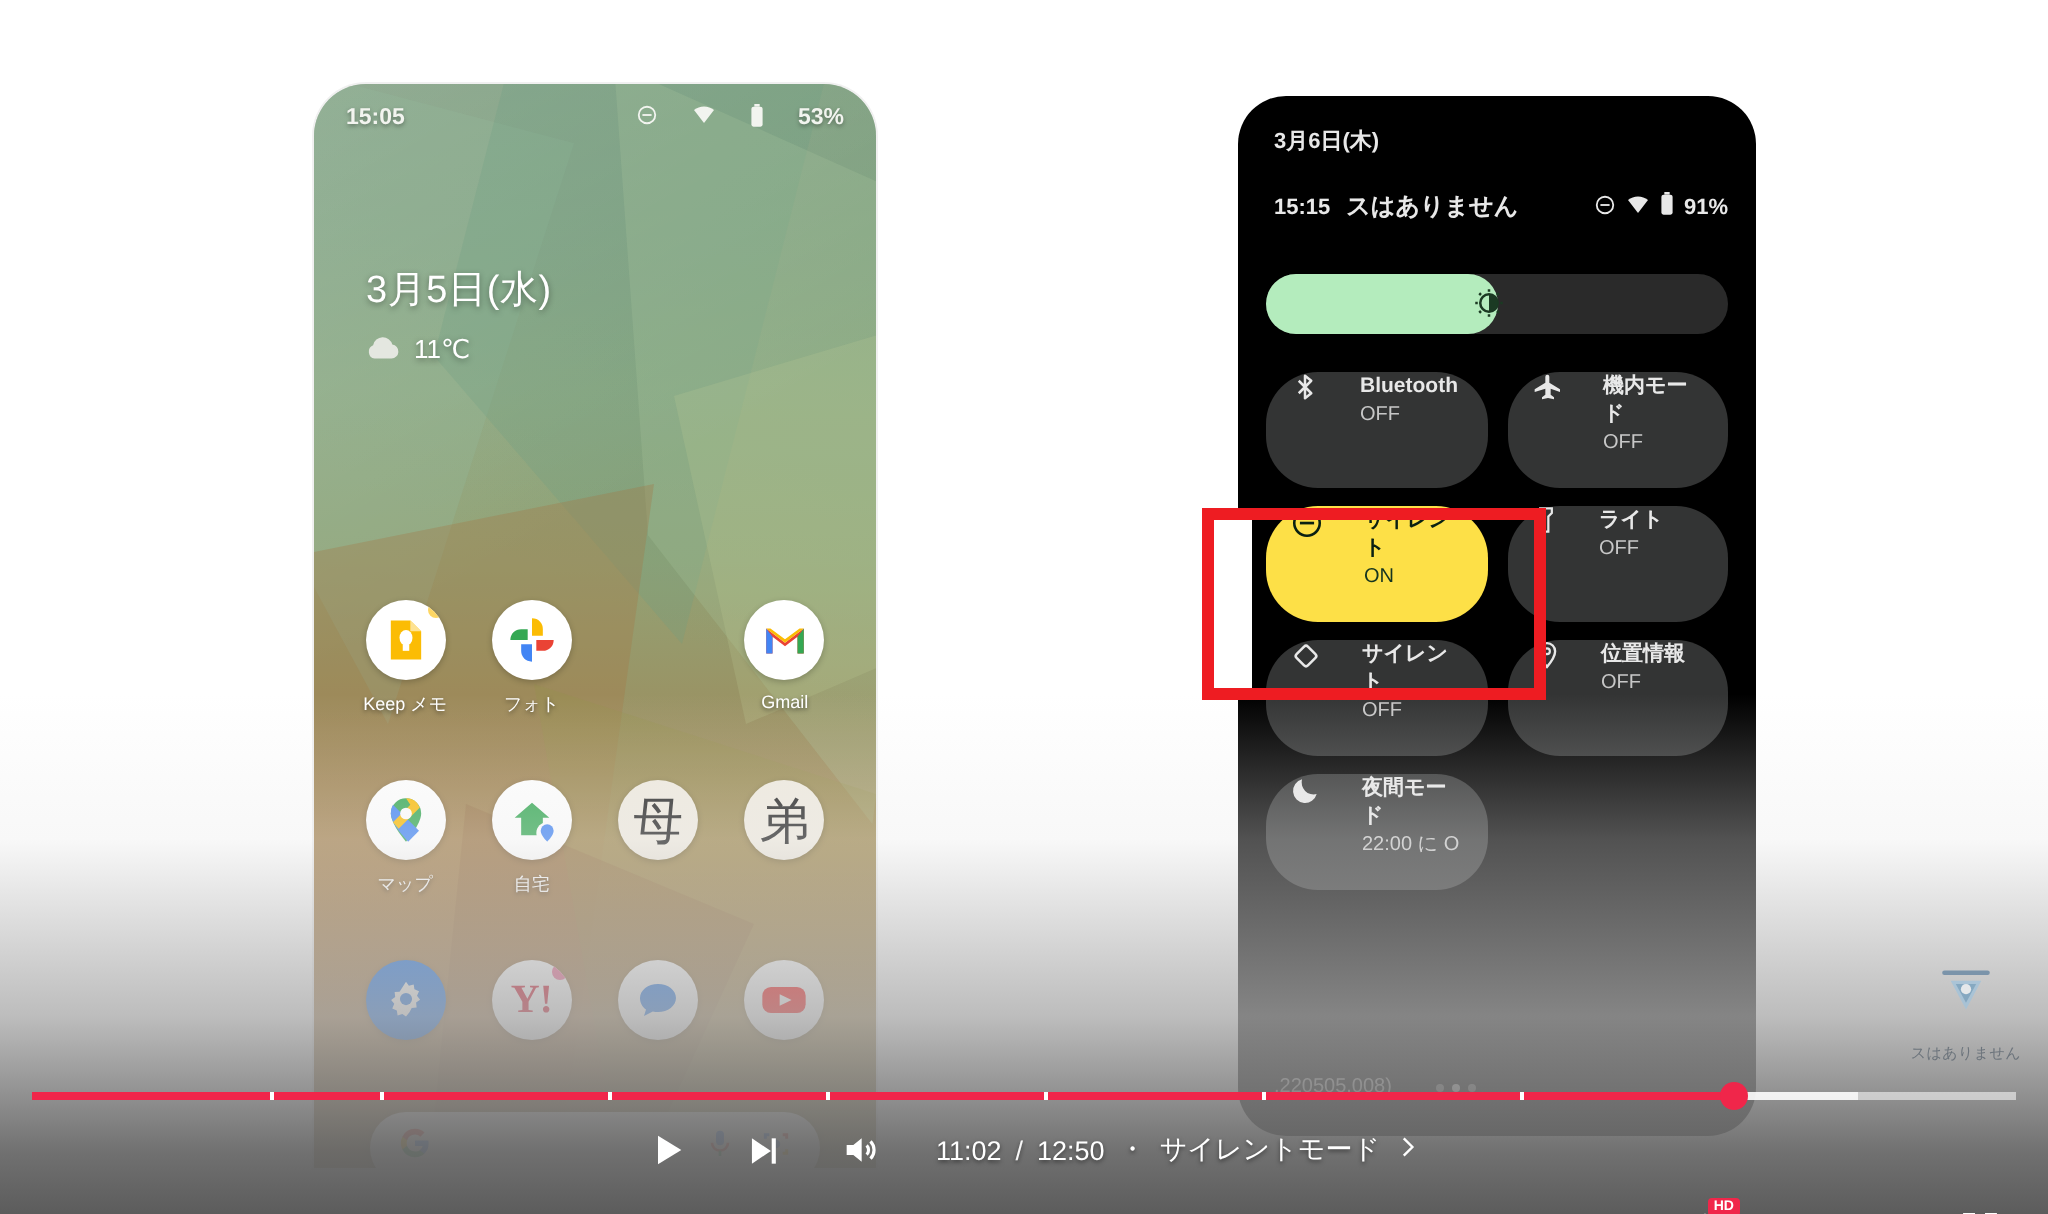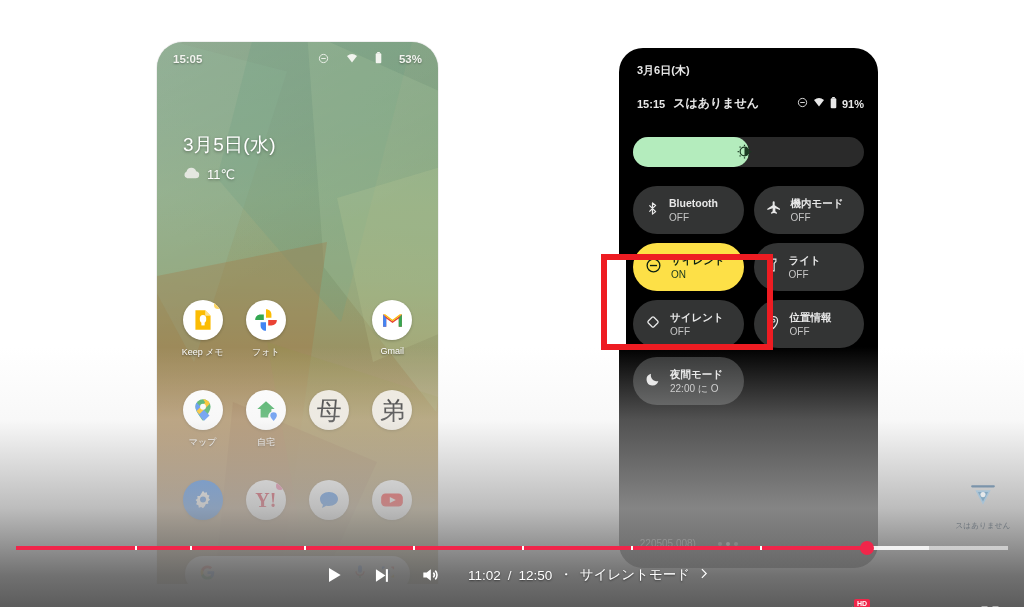--- a/index.html
+++ b/index.html
@@ -115,22 +115,22 @@
   #qs-status .sb-right { margin-left:auto; display:flex; align-items:center; gap:5px; }
 
   #brightness { position:absolute; left:14px; right:14px; top:89px; height:30px; }
   #brightness .track { position:absolute; inset:0; background:#2a2a2a; border-radius:15px; }
   #brightness .fill { position:absolute; left:0; top:0; bottom:0; width:50%;
                       background:#b4ecbd; border-radius:15px; }
   #brightness .bk { position:absolute; left:calc(50% - 12px); top:7px; }
 
   #tiles { position:absolute; left:14px; right:14px; top:138px;
            display:grid; grid-template-columns:1fr 1fr; gap:9px 10px; }
-  .tile { height:48px; background:#333434; border-radius:26px;
-          display:flex; align-items:center; padding:0 12px; gap:9px; }
+  .tile { height:58px; background:#333434; border-radius:26px;
+          display:flex; padding:0 12px; gap:20px; }
   .tile.on { background:#fde047; color:#0a2012; }
   .tile .tlabel { font-size:10.5px; line-height:1.35; }
   .tile .tlabel .t1 { font-weight:bold; }
   .tile .tlabel .t2 { color:#c7c7c7; font-size:10px; }
   .tile.on .tlabel .t2 { color:#16351f; }
   .tile .tlabel .one { font-weight:bold; font-size:10.5px; }
 
   #qs-footer { position:absolute; left:18px; right:18px; top:490px;
                display:flex; align-items:center; font-size:10px; color:#cfcfcf; }
   #qs-dots { margin-left:22px; display:flex; gap:4px; align-items:center; }

